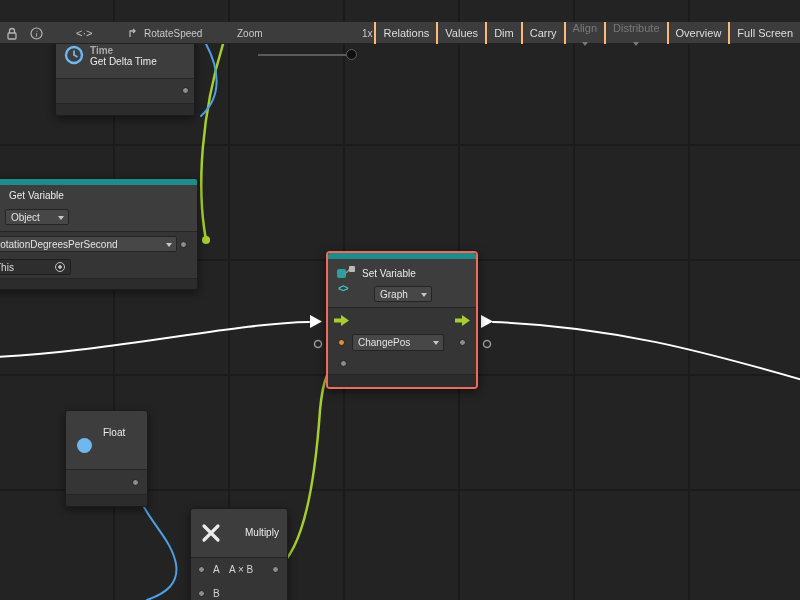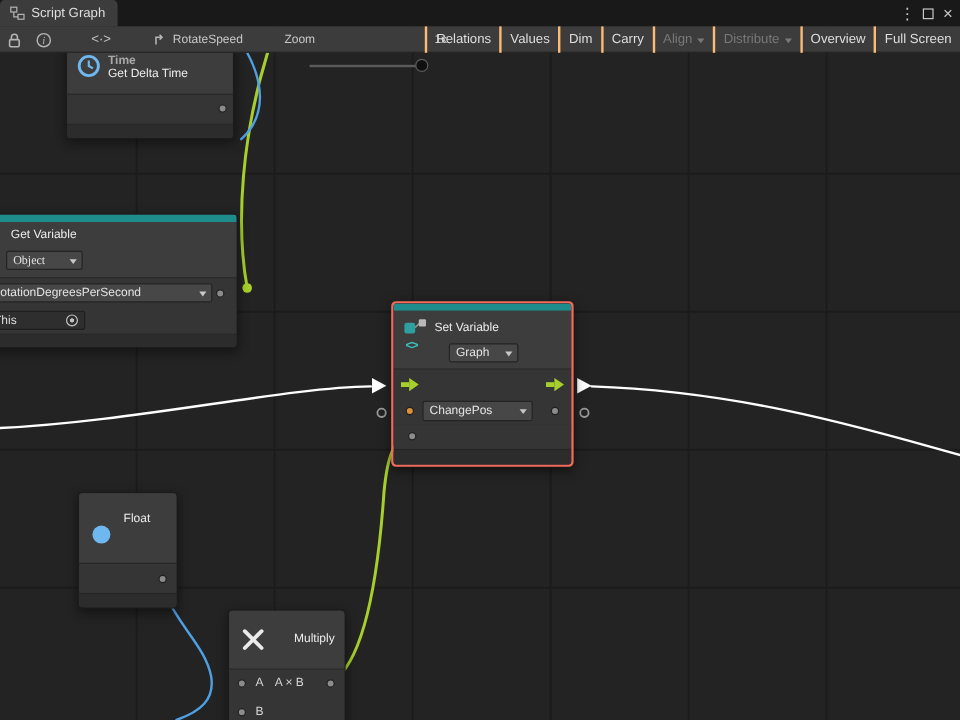--- a/index.html
+++ b/index.html
@@ -34,21 +34,21 @@
   #toolbar { position:absolute; left:0; top:22px; width:800px; height:22px; background:#3c3c3c;
              border-bottom:1px solid #232323; z-index:10; font-size:11px; color:#dedede; }
   .tb-abs { position:absolute; display:flex; align-items:center; height:22px; top:0; }
   .tb-label { font-size:10px; color:#c8c8c8; }
   #zoom-track { position:absolute; left:258px; top:32px; width:94px; height:2px; background:#5b5b5b; }
   #zoom-knob  { position:absolute; left:346px; top:27px; width:11px; height:11px; border-radius:50%;
                 background:#101010; border:1px solid #5d5d5d; }
   #tb-buttons { position:absolute; right:0; top:0; height:22px; display:flex; }
   .tbtn { display:flex; align-items:center; gap:4px; padding:0 7px; border-left:2px solid #fdba74;
           font-size:11px; color:#dedede; white-space:nowrap; cursor:default; }
-  .tbtn.disabled { color:#787878; }
+  .tbtn.disabled { color:#787878;flex-direction:column; }
   .caret { width:0; height:0; border:3px solid transparent; border-top:4px solid currentColor; margin-top:4px; }
 
   
   .node { position:absolute; z-index:2; background:#353535; border:1px solid #1c1c1c; border-radius:3px;
           box-shadow:0 3px 9px rgba(0,0,0,.45); font-size:11px; color:#e8e8e8; }
   .hdr { position:relative; background:#3d3d3d; border-radius:3px 3px 0 0; }
   .teal { height:6px; background:#1f8c8c; border-radius:2px 2px 0 0; }
   .sep  { border-top:1px solid #252525; }
   .row  { position:relative; background:#353535; }
   .ftr  { background:#2c2c2c; border-radius:0 0 3px 3px; }
@@ -106,21 +106,21 @@
       <span class="port" style="right:5px; top:8px;"></span>
     </div>
     <div class="sep"></div>
     <div class="ftr" style="height:11px;"></div>
   </div>
 
   <div class="node" style="left:-16px; top:178px; width:214px;">
     <div class="teal"></div>
     <div class="hdr" style="height:46px; border-radius:0;">
       <span class="ntitle" style="left:24px; top:5px;">Get Variable</span>
-      <div class="dd" style="left:20px; top:24px; width:64px;font-family:Liberation Serif, serif;">
+      <div class="dd" style="left:20px; top:24px; width:64px;">
         <span>Object</span>
         <span class="ddcaret"></span>
       </div>
     </div>
     <div class="sep"></div>
     <div class="row" style="height:24px;">
       <div class="dd" style="left:2px; top:4px; width:190px;">
         <span>RotationDegreesPerSecond</span>
         <span class="ddcaret"></span>
       </div>
@@ -210,39 +210,20 @@
       <span class="plabel" style="left:22px; top:6px;">A</span>
       <span class="plabel" style="left:38px; top:6px;">A × B</span>
       <span class="port" style="right:8px; top:8px;"></span>
     </div>
     <div class="row" style="height:24px;">
       <span class="port" style="left:7px; top:8px;"></span>
       <span class="plabel" style="left:22px; top:6px;">B</span>
     </div>
   </div>
 
-  <div id="tabbar">
-    <div class="tab">
-      <svg width="13" height="12">
-        <rect x="1" y="1" width="5" height="4" fill="none" stroke="#b5b5b5"></rect>
-        <rect x="7" y="7" width="5" height="4" fill="none" stroke="#b5b5b5"></rect>
-        <path d="M3.5 5 V9 H7" stroke="#b5b5b5" fill="none"></path>
-      </svg>
-      <span>Script Graph</span>
-    </div>
-    <div class="winctl" id="kebab">
-        <span>⋮</span>
-      </div>
-    <div class="winctl" id="maxi">
-        <span></span>
-      </div>
-    <div class="winctl" id="closer">
-        <span>×</span>
-      </div>
-  </div>
 
   <div id="toolbar">
     <div class="tb-abs" style="left:6px;">
       <svg width="12" height="13">
         <path d="M3.5 6 V4 a2.5 2.5 0 0 1 5 0 V6" fill="none" stroke="#b5b5b5" stroke-width="1.3"></path>
         <rect x="2" y="6" width="8" height="6" rx="1" fill="none" stroke="#b5b5b5" stroke-width="1.3"></rect>
       </svg>
     </div>
     <div class="tb-abs" style="left:30px;">
       <svg width="13" height="13">

